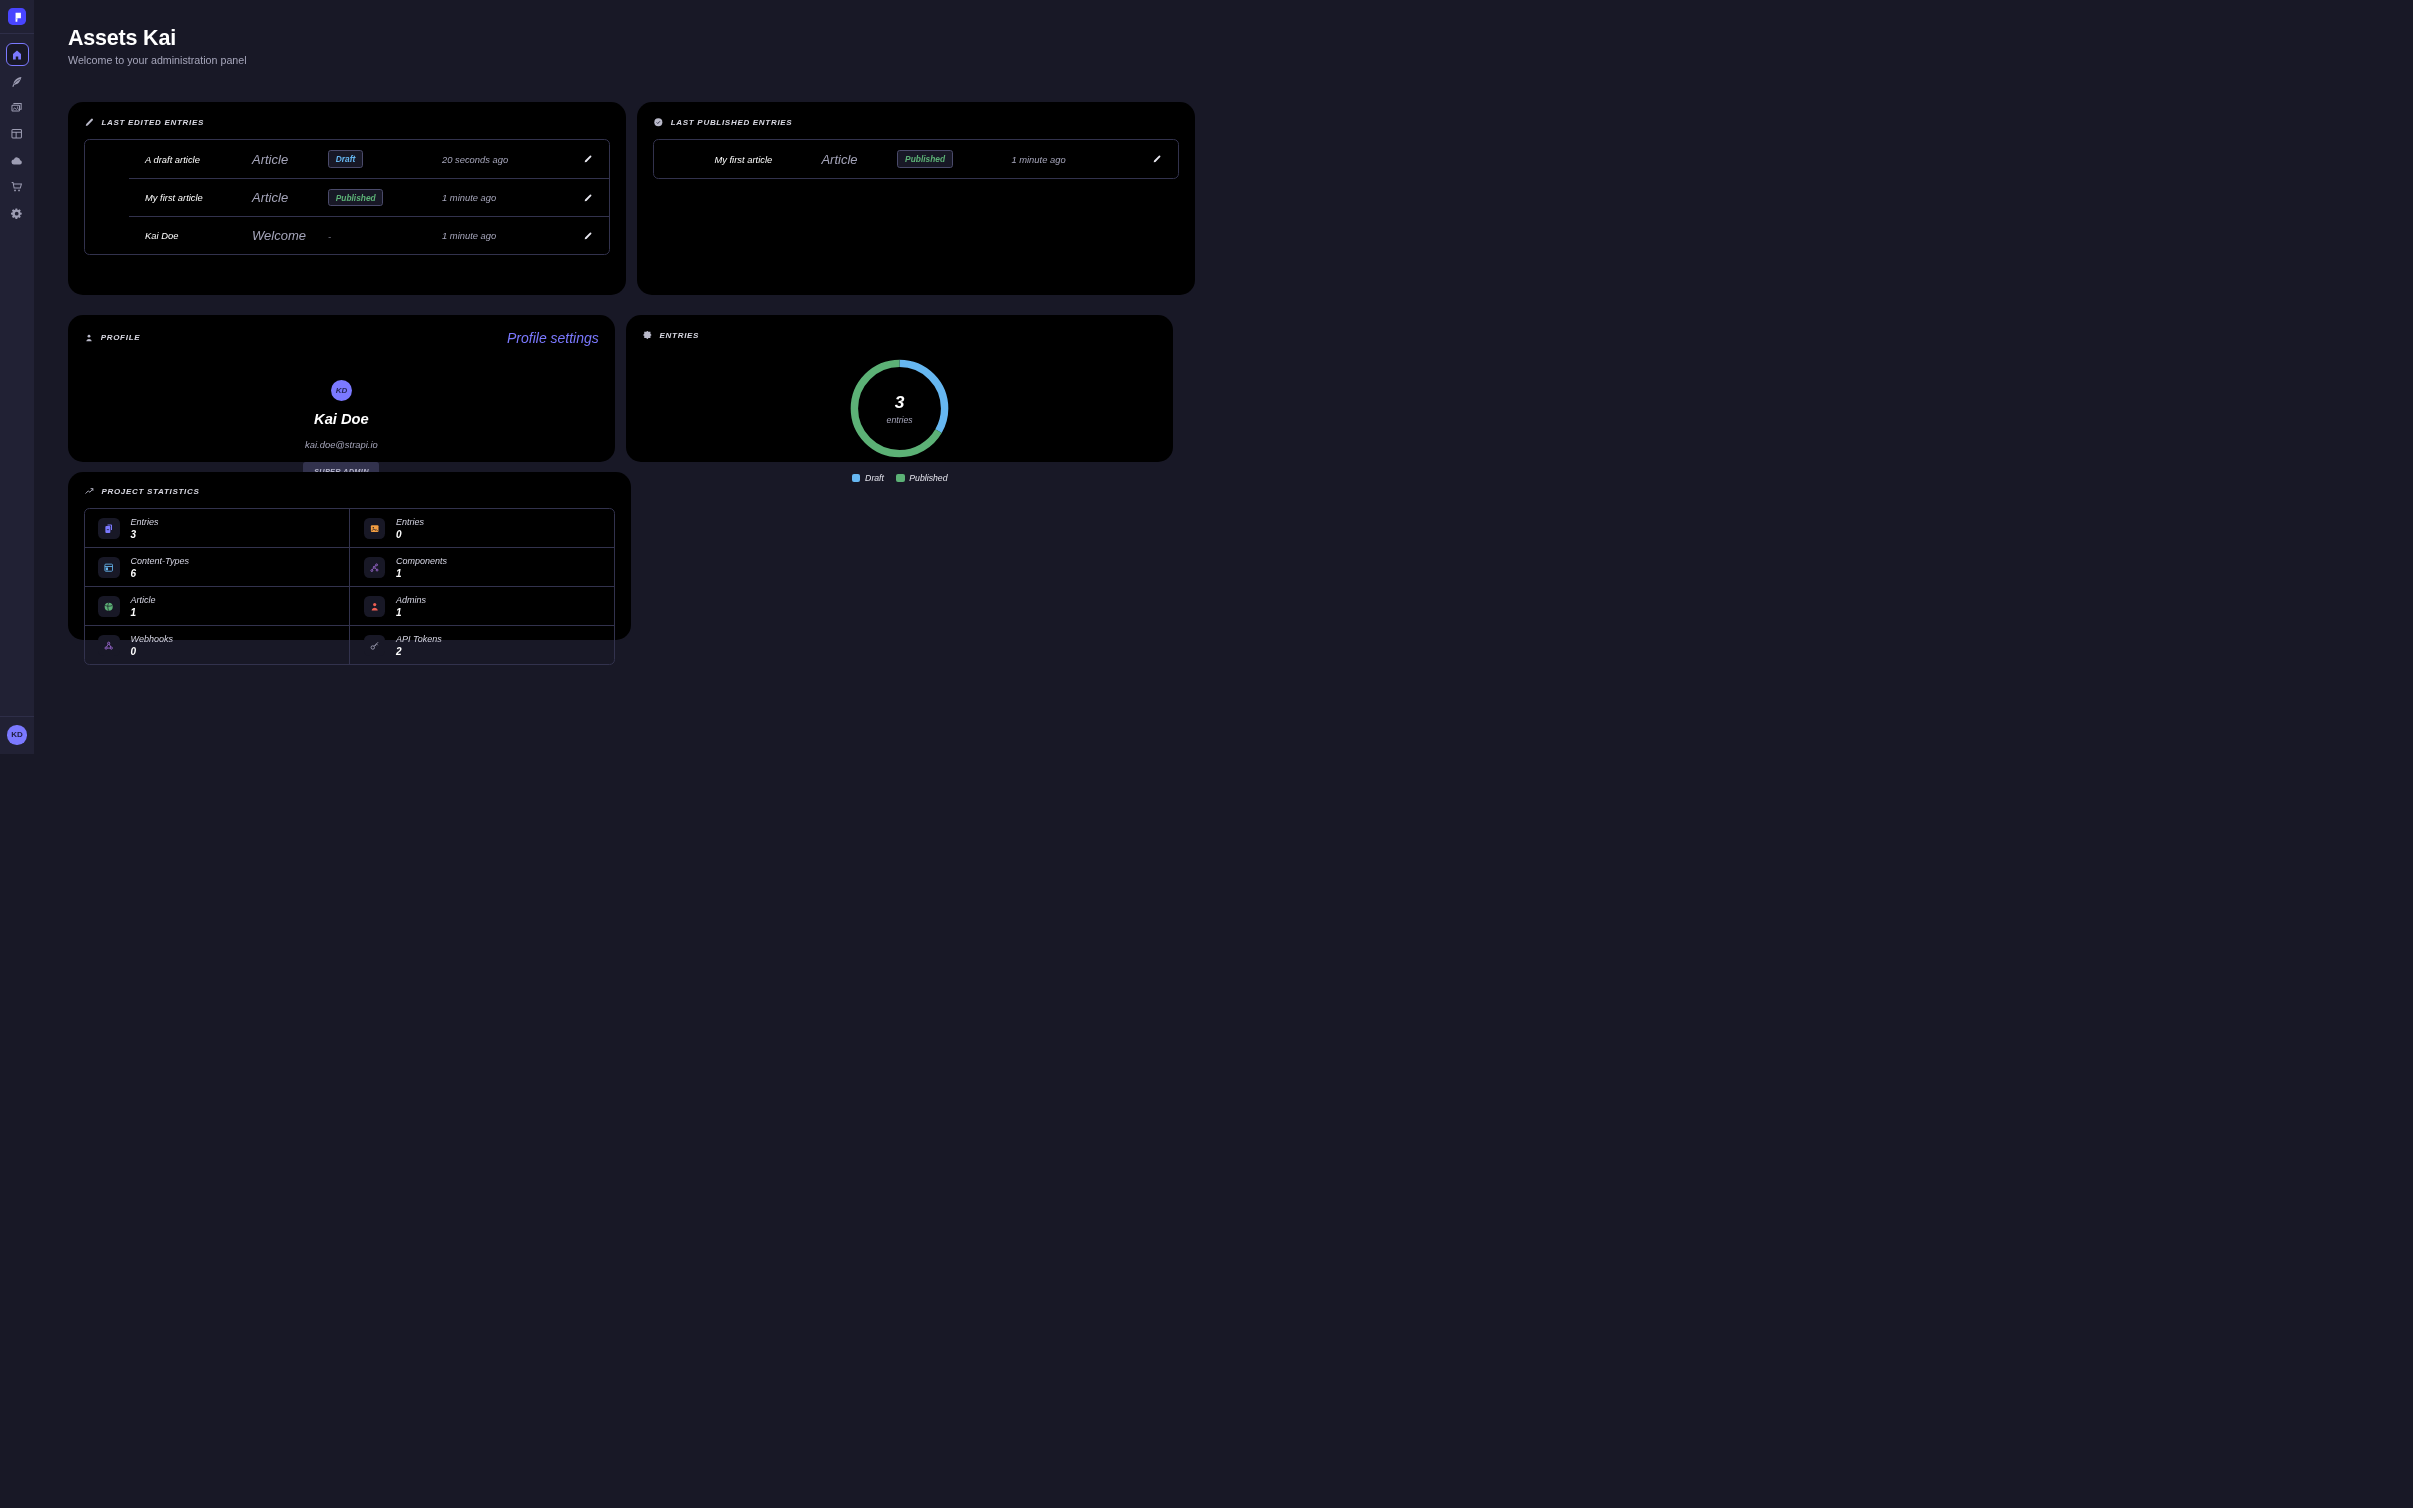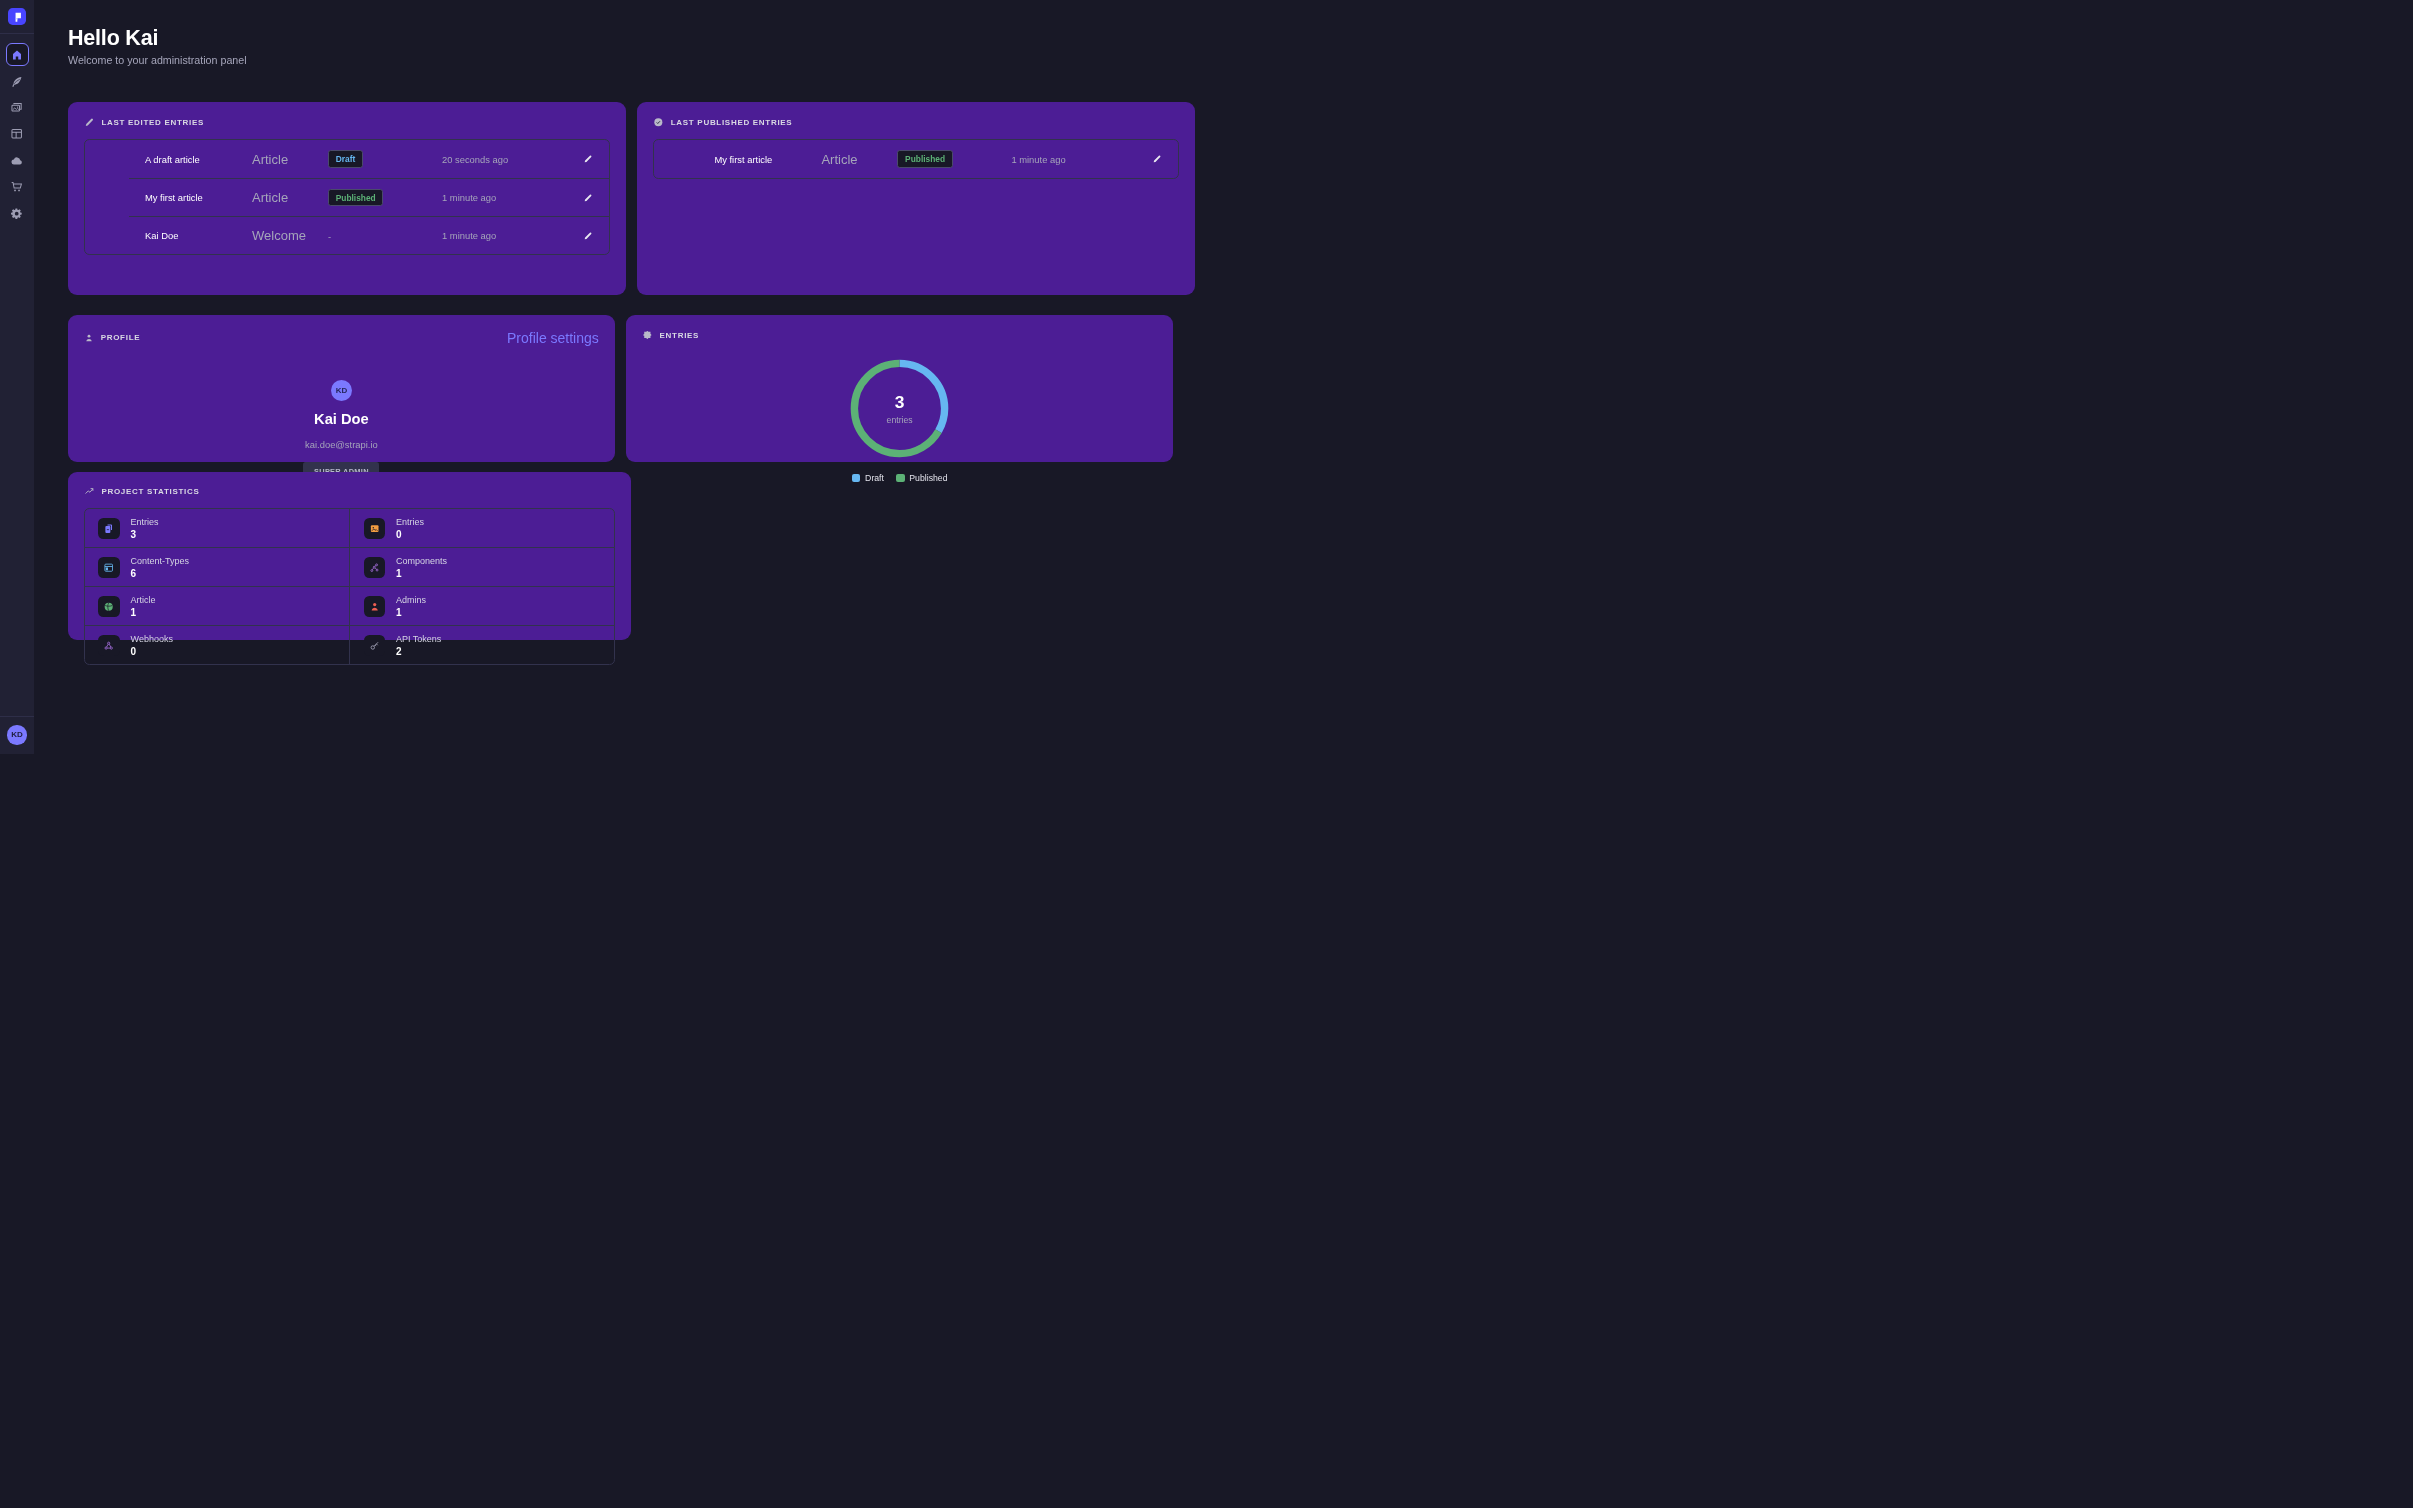--- a/index.html
+++ b/index.html
@@ -24,21 +24,21 @@
   .side-avatar { margin:8.7px 0 9.4px; width:19.4px; height:19.4px; border-radius:50%; background:#7b79ff;
     color:#1d1d3d; font-size:8px; font-weight:700; display:flex; align-items:center; justify-content:center; cursor:pointer; }
   
   .content { margin-left:34px; padding:27px 34px 0 34px; }
   .page-title { color:#ffffff; font-size:21.5px; font-weight:700; line-height:1.05; letter-spacing:-0.2px; }
   .page-subtitle { margin-top:4.7px; color:#a5a5ba; font-size:10.7px; }
   .grid-row { display:flex; gap:11.4px; }
   .grid-row.r1 { margin-top:36px; }
   .grid-row.r2 { margin-top:20px; }
   .grid-row.r3 { margin-top:9.4px; }
-  .card { background:#4c1d95; border-radius:9px; flex:1; padding:0 16px; position:relative; }
+  .card { background:#000000; border-radius:15px; flex:1; padding:0 16px; position:relative;font-style:italic; }
   .h288 { height:193px; } .h300 { height:147px; } .h309 { height:168px; }
   .card-head { display:flex; align-items:center; gap:6.7px; padding-top:14.7px; color:#b9b9c9; }
   .card-title { color:#d9d9e3; font-size:8px; font-weight:700; letter-spacing:0.7px; }
   .head-link { margin-left:auto; color:#7b79ff; font-size:14px; text-decoration:none; cursor:pointer; }
   .empty-cell { flex:1; }
   
   .table-box { margin-top:11.4px; border:0.7px solid #32324d; border-radius:5.4px;padding-left:44px; }
   .t-row { height:38px; display:flex; align-items:center; padding:0 16px; cursor:pointer; }
   .t-row + .t-row { border-top:0.7px solid #32324d; }
   .col-name { width:107px; color:#ffffff; font-size:9.4px; }
@@ -139,21 +139,21 @@
           <path fill-rule="evenodd" d="M21 13.6v-3.2l-2.4-.4a6.8 6.8 0 0 0-.7-1.6l1.4-2-2.3-2.2-1.9 1.3c-.5-.3-1.1-.5-1.7-.6L13 2.6h-3.2l-.4 2.3c-.6.1-1.2.3-1.7.6L5.8 4.2 3.5 6.4l1.4 2c-.3.5-.5 1-.7 1.6l-2.4.4v3.2l2.4.4c.2.6.4 1.1.7 1.6l-1.4 2 2.3 2.2 1.9-1.3c.5.3 1.1.5 1.7.6l.4 2.3H13l.4-2.3c.6-.1 1.2-.3 1.7-.6l1.9 1.3 2.3-2.2-1.4-2c.3-.5.5-1 .7-1.6zM12 15.4a3.4 3.4 0 1 1 0-6.8 3.4 3.4 0 0 1 0 6.8z" fill="currentColor"></path>
         </svg>
       </div>
     </div>
     <div class="side-spacer"></div>
     <div class="side-divider"></div>
     <div class="side-avatar">KD</div>
   </nav>
 
   <main class="content">
-    <h1 class="page-title">Hello Kai</h1>
+    <h1 class="page-title">Assets Kai</h1>
     <div class="page-subtitle">Welcome to your administration panel</div>
 
     <div class="grid-row r1">
 
       <section class="card h288">
         <div class="card-head">
           <svg width="10.7" height="10.7" viewBox="0 0 24 24">
             <path d="M4 20l1.1-4.3L16.6 4.2a2.2 2.2 0 0 1 3.1 3.1L8.3 18.9 4 20z" fill="currentColor"></path>
           </svg>
           <span class="card-title">LAST EDITED ENTRIES</span>

